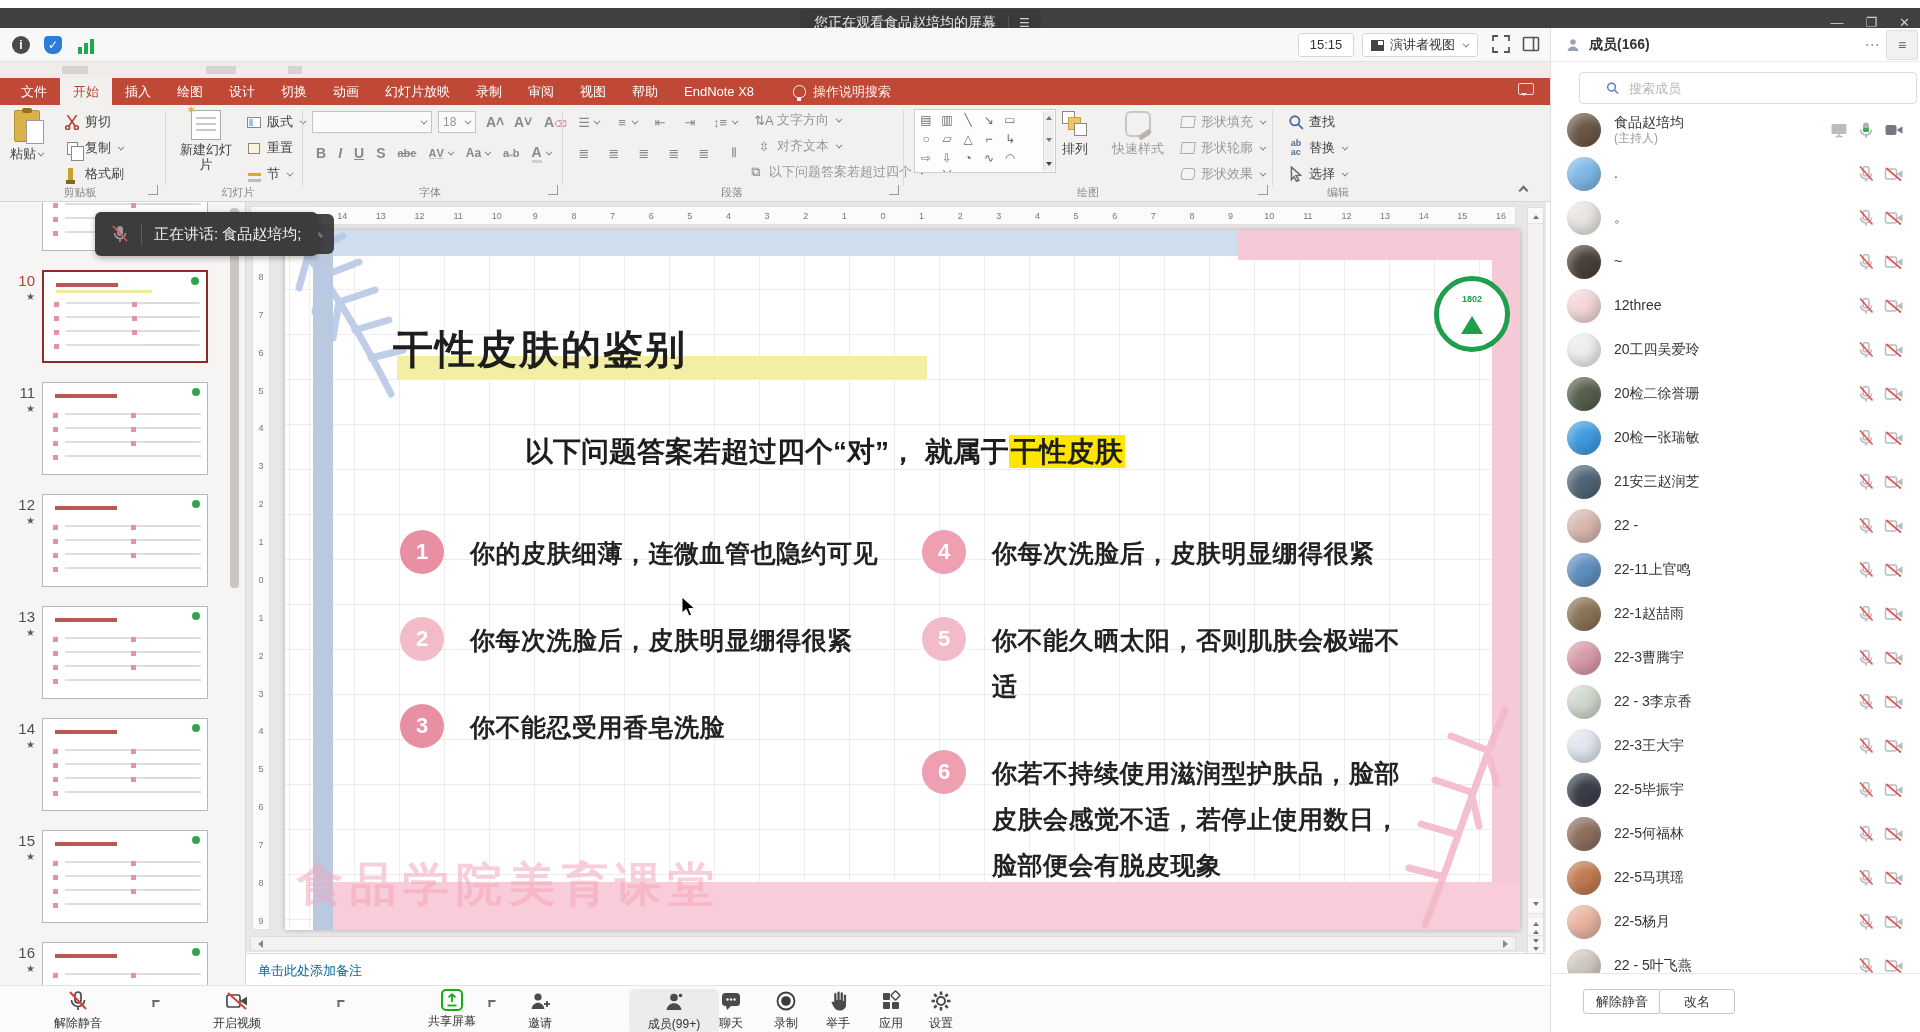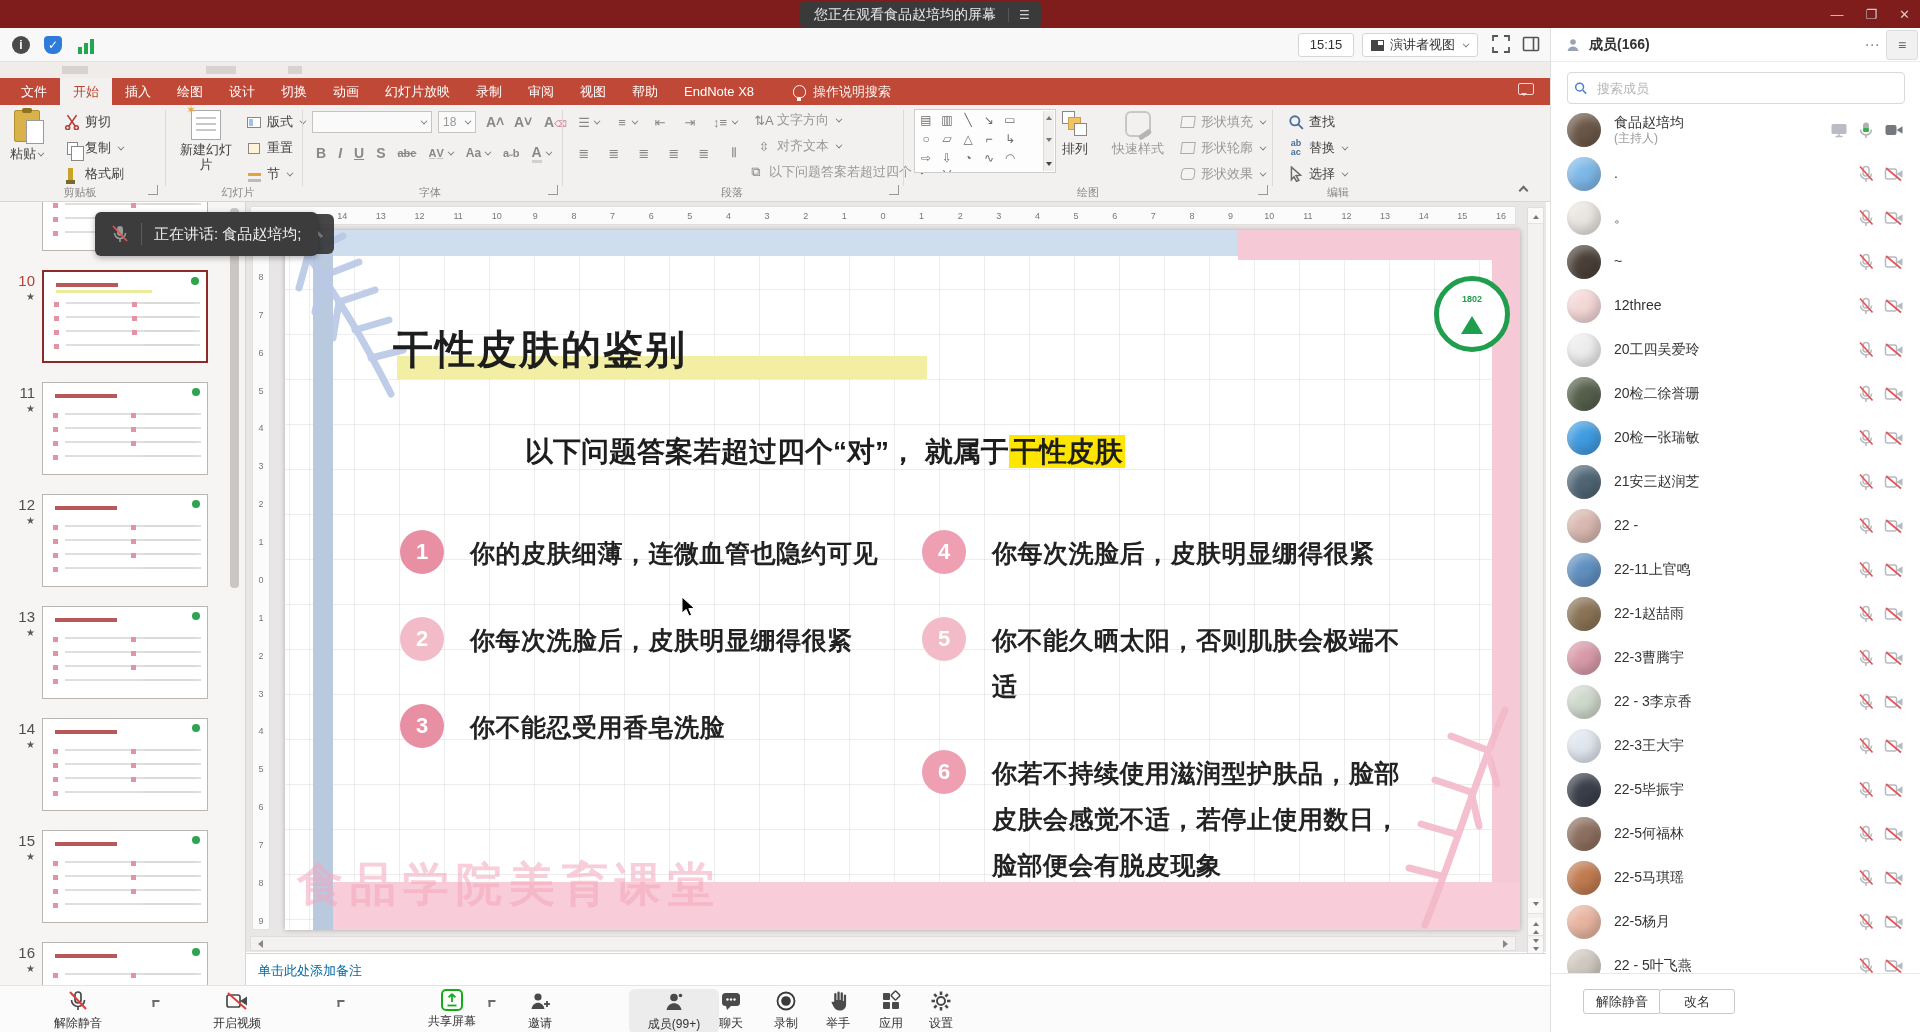--- a/index.html
+++ b/index.html
@@ -1,20 +1,20 @@
 <!DOCTYPE html>
 <html><head>
 <meta charset="utf-8">
 <style>
   html,body{margin:0;padding:0;background:#000;}
   *{box-sizing:border-box;font-family:"Liberation Sans","DejaVu Sans",sans-serif;}
   #root{position:relative;width:1920px;height:1032px;overflow:hidden;background:#fff;}
 
   
-  .top-bar{position:absolute;left:0;top:0;width:1920px;height:38px;background:#7f1d1d;}
+  .top-bar{position:absolute;left:0;top:8px;width:1920px;height:38px;background:#404040;}
   .watch-toast{position:absolute;left:800px;top:2px;height:25px;background:#3a3a3a;border-radius:4px;
     display:flex;align-items:center;padding:0 10px 0 14px;color:#e9e9e9;font-size:14px;gap:12px;}
   .toast-menu{color:#cfcfcf;font-size:12px;letter-spacing:1px;border-left:1px solid #555;padding-left:10px;}
   .win-ctrls{position:absolute;right:10px;top:0;height:28px;display:flex;align-items:center;gap:22px;color:#cdcdcd;font-size:13px;}
 
   
   .app-strip{position:absolute;left:0;top:28px;width:1550px;height:34px;background:#f8f8f8;border-bottom:1px solid #e4e2e1;}
   .strip-ico{position:absolute;top:8px;width:18px;height:18px;border-radius:50%;}
   .ico-info{left:12px;background:#4a4a4a;color:#fff;font-size:12px;font-weight:700;text-align:center;line-height:18px;}
   .ico-shield{left:44px;background:#2f7bd9;border-radius:4px 4px 8px 8px;color:#fff;font-size:12px;text-align:center;line-height:18px;}
@@ -175,21 +175,21 @@
   .tb-lbl{font-size:12px;color:#333;white-space:nowrap;}
   .tb-chev{position:absolute;top:14px;transform:translateX(-50%);}
 
   
   .mpanel{position:absolute;left:1550px;top:28px;width:370px;height:1004px;background:#fff;border-left:1px solid #e0e0e0;}
   .mp-head{position:absolute;left:0;top:0;width:100%;height:34px;border-bottom:1px solid #ececec;display:flex;align-items:center;padding:0 14px;gap:8px;}
   .mp-title{font-size:14px;color:#333;font-weight:600;}
   .mp-acts{margin-left:auto;display:flex;gap:14px;color:#8a8a8a;font-size:15px;align-items:center;}
   .mp-burger{position:absolute;right:2px;top:2px;width:32px;height:30px;background:#f1f1f1;border:1px solid #dcdcdc;border-radius:3px;
     color:#666;font-size:14px;display:flex;align-items:center;justify-content:center;}
-  .search-wrap{position:absolute;left:16px;top:44px;width:338px;height:32px;border:1px solid #d9d9d9;border-radius:4px;display:flex;align-items:center;padding:0 6px;gap:8px;background:#fff;}
+  .search-wrap{position:absolute;left:28px;top:44px;width:338px;height:32px;border:1px solid #d9d9d9;border-radius:4px;display:flex;align-items:center;padding:0 26px;gap:8px;background:#fff;}
   .search-wrap input{border:none;outline:none;font-size:13px;color:#333;width:100%;background:transparent;}
   .search-wrap input::placeholder{color:#b5b5b5;}
   .mrows{position:absolute;left:0;top:80px;width:100%;height:865px;overflow:hidden;}
   .mrow{height:44px;display:flex;align-items:center;padding:0 16px;gap:13px;}
   .avatar{flex:0 0 34px;width:34px;height:34px;border-radius:50%;background:#ccc;box-shadow:inset -4px -6px 10px rgba(0,0,0,.18), inset 4px 5px 8px rgba(255,255,255,.35);}
   .mtxt{display:flex;flex-direction:column;line-height:1.25;}
   .mname{font-size:14px;color:#333;}
   .msub{font-size:12px;color:#9a9a9a;}
   .micons{margin-left:auto;display:flex;gap:10px;align-items:center;}
   .mp-foot{position:absolute;left:0;top:945px;width:100%;height:59px;border-top:1px solid #e8e8e8;background:#fff;}

